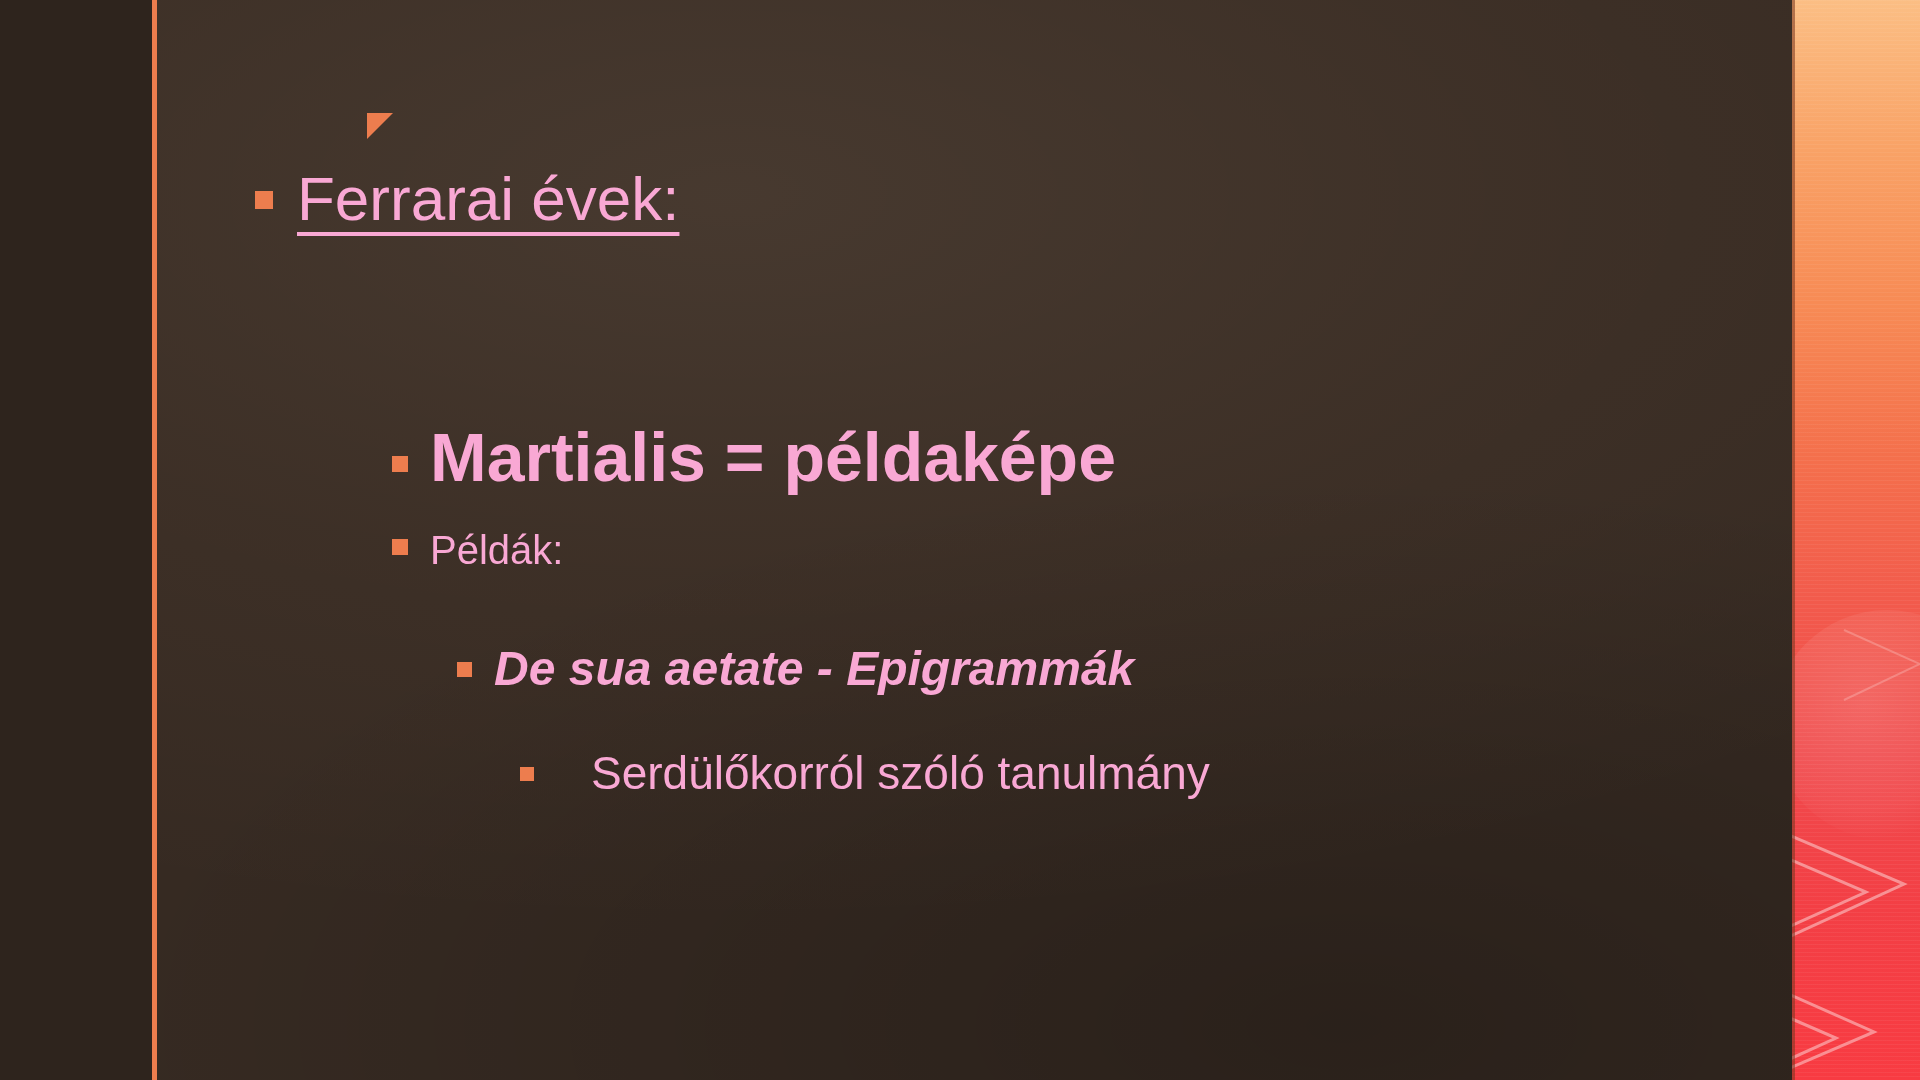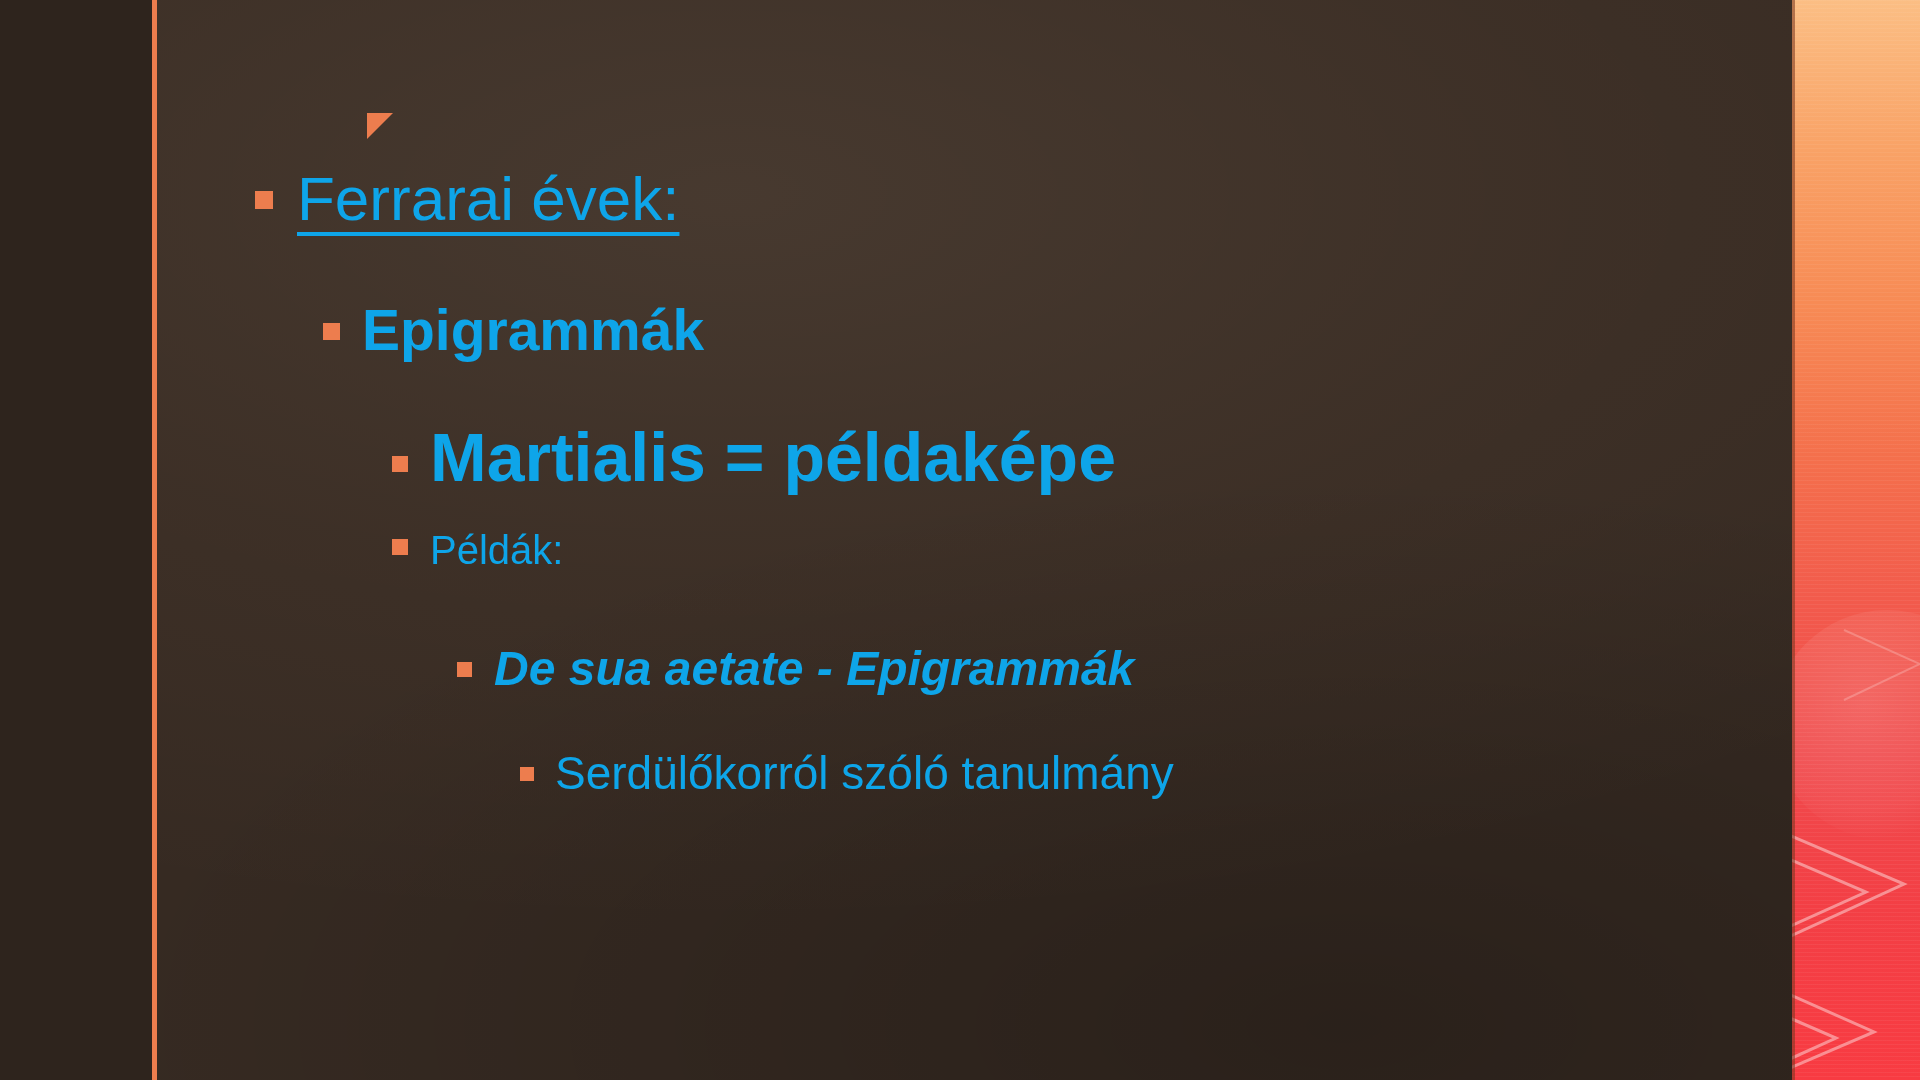--- a/index.html
+++ b/index.html
@@ -128,21 +128,21 @@
     white-space: nowrap;
   }
 
   .bullet-marker {
     flex: 0 0 auto;
     background: #ED7D4E;
     display: inline-block;
   }
 
   .bullet-text {
-    color: #0ea5e9;
+    color: #f9a8d4;
     display: inline-block;
   }
 
   
   .lvl1 { left: 98px; top: 168px; }
   .lvl1 .bullet-marker { width: 18px; height: 18px; margin-right: 24px; position: relative; top: -11px; }
   .lvl1 .bullet-text {
     font-size: 62px;
     line-height: 1.0;
     text-decoration: underline;
@@ -185,20 +185,21 @@
     font-style: italic;
     font-weight: bold;
   }
 
   
   .lvl5 { left: 363px; top: 750px; }
   .lvl5 .bullet-marker { width: 14px; height: 14px; margin-right: 21px; position: relative; top: -8px; }
   .lvl5 .bullet-text {
     font-size: 46px;
     line-height: 1.0;
+    margin-left: 36px;
   }
 </style>
 </head>
 <body>
 
 <div class="slide">
 
   <div class="slide-vignette"></div>
 
   <div class="left-gutter"></div>
@@ -225,24 +226,20 @@
     <path d="M 0 0 L 26 0 L 0 26 Z" fill="#ED7D4E"></path>
   </svg>
 
   <div class="content">
 
     <div class="bullet-row lvl1">
       <span class="bullet-marker"></span>
       <span class="bullet-text">Ferrarai évek:</span>
     </div>
 
-    <div class="bullet-row lvl2">
-      <span class="bullet-marker"></span>
-      <span class="bullet-text">Epigrammák</span>
-    </div>
 
     <div class="bullet-row lvl3">
       <span class="bullet-marker"></span>
       <span class="bullet-text">Martialis = példaképe</span>
     </div>
 
     <div class="bullet-row lvl3b">
       <span class="bullet-marker"></span>
       <span class="bullet-text">Példák:</span>
     </div>

